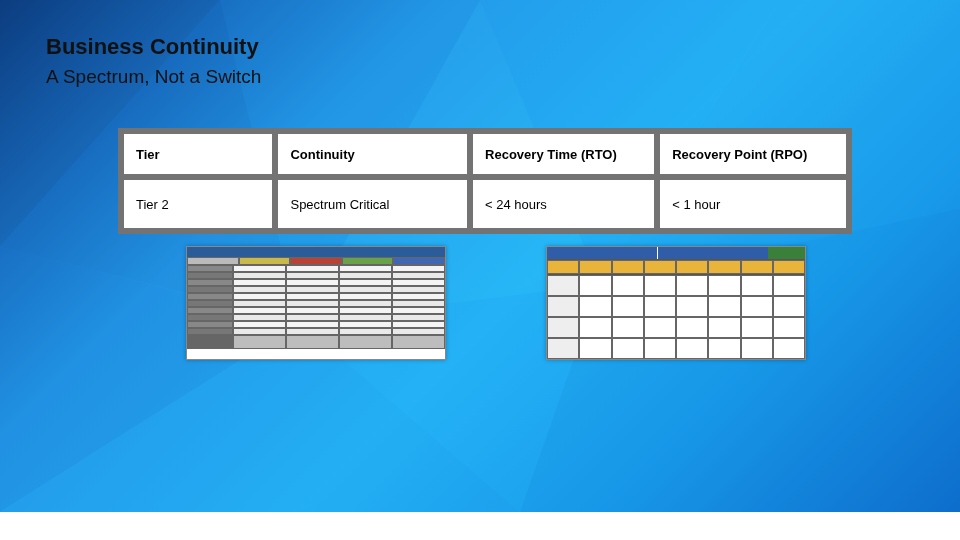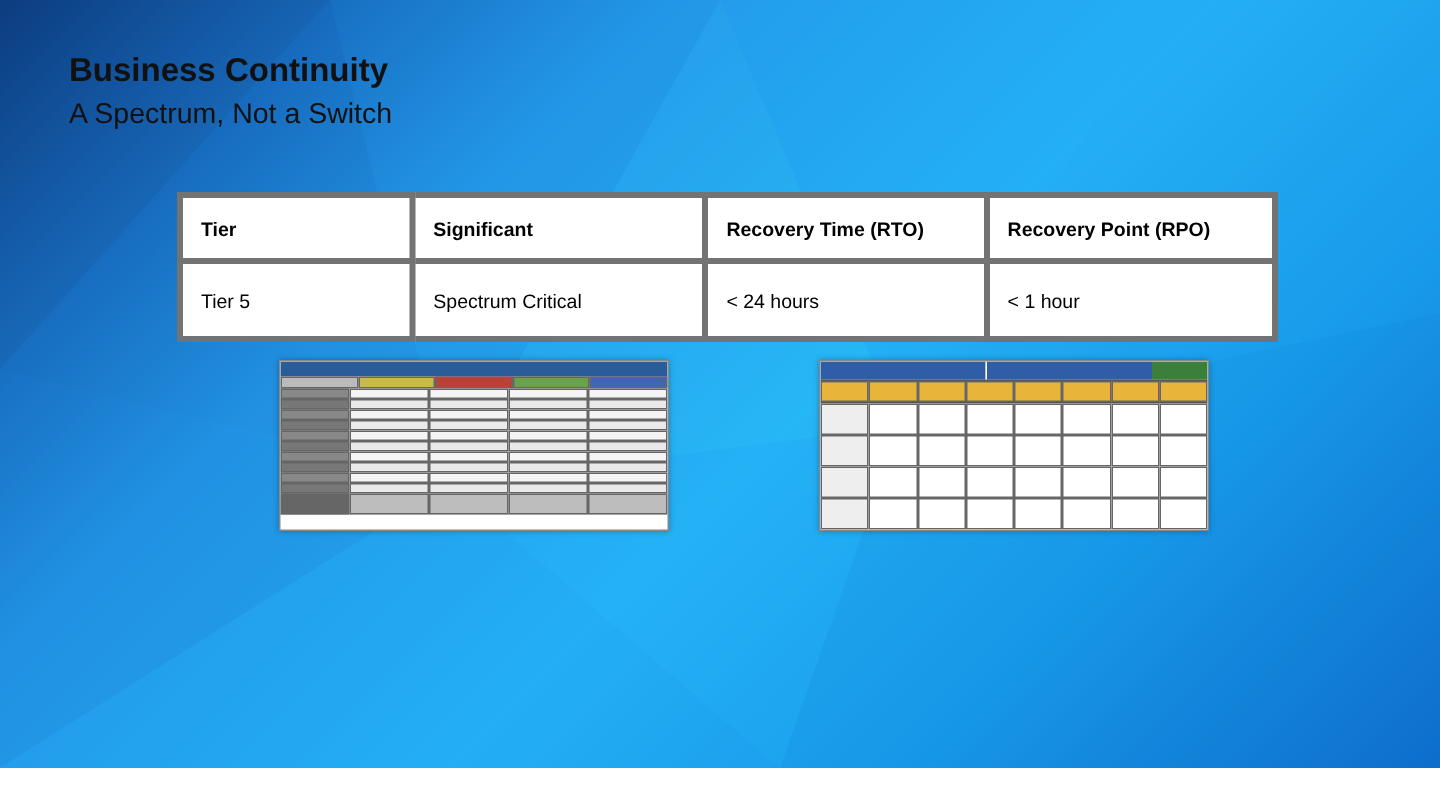--- a/index.html
+++ b/index.html
@@ -16,21 +16,21 @@
     box-sizing:border-box;
   }
   .tri-overlay{position:absolute;inset:0;z-index:0;opacity:0.18}
   .tri-overlay svg{width:100%;height:100%}
   .content{position:relative;z-index:1;padding:34px 46px 0 46px}
   .title{font-size:22px;font-weight:700;color:#111}
   .subtitle{font-size:19px;color:#111;margin-top:6px}
   .table-wrap{margin:40px 0 0 72px;width:734px;border-collapse:separate}
   table.tier{width:100%;border-collapse:collapse;background:#fff}
   table.tier th,table.tier td{
-    border:4px solid #737373;
+    border:6px solid #737373;
     font-size:13px;
     text-align:left;
     padding:10px 12px;
     background:#fff;
     color:#000;
   }
   table.tier th{font-weight:700;height:20px}
   table.tier td{font-weight:400;height:28px}
   .col-tier{width:152px}
   .col-crit{width:192px}
@@ -93,28 +93,28 @@
 
   <div class="content">
     <div class="title">Business Continuity</div>
     <div class="subtitle">A Spectrum, Not a Switch</div>
 
     <div class="table-wrap">
       <table class="tier">
         <thead>
           <tr>
             <th class="col-tier">Tier</th>
-            <th class="col-crit">Significant</th>
+            <th class="col-crit">Continuity</th>
             <th class="col-rto">Recovery Time (RTO)</th>
             <th class="col-rpo">Recovery Point (RPO)</th>
           </tr>
         </thead>
         <tbody>
           <tr>
-            <td>Tier 5</td>
+            <td>Tier 2</td>
             <td>Spectrum Critical</td>
             <td>&lt; 24 hours</td>
             <td>&lt; 1 hour</td>
           </tr>
         </tbody>
       </table>
     </div>
 
     <div class="thumbs">
       <div class="thumb thumb1">

